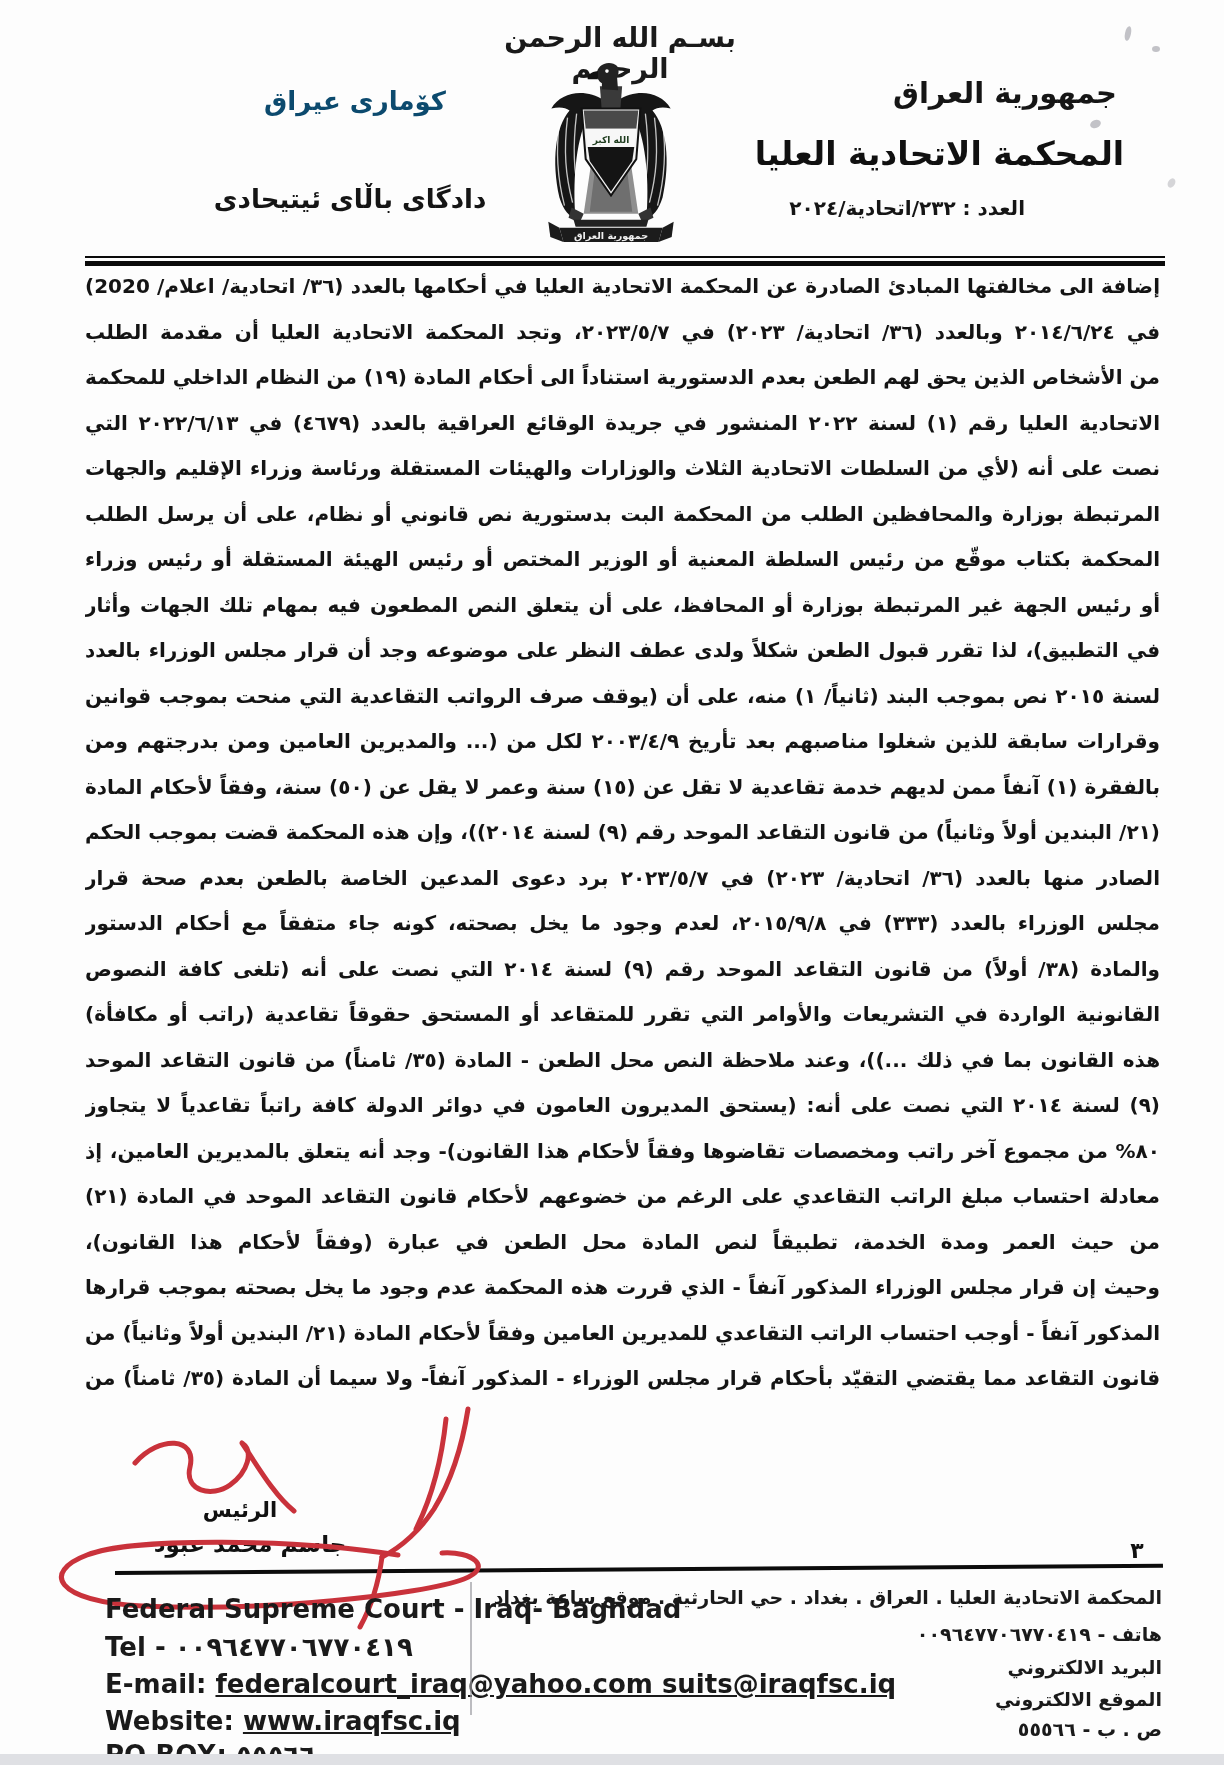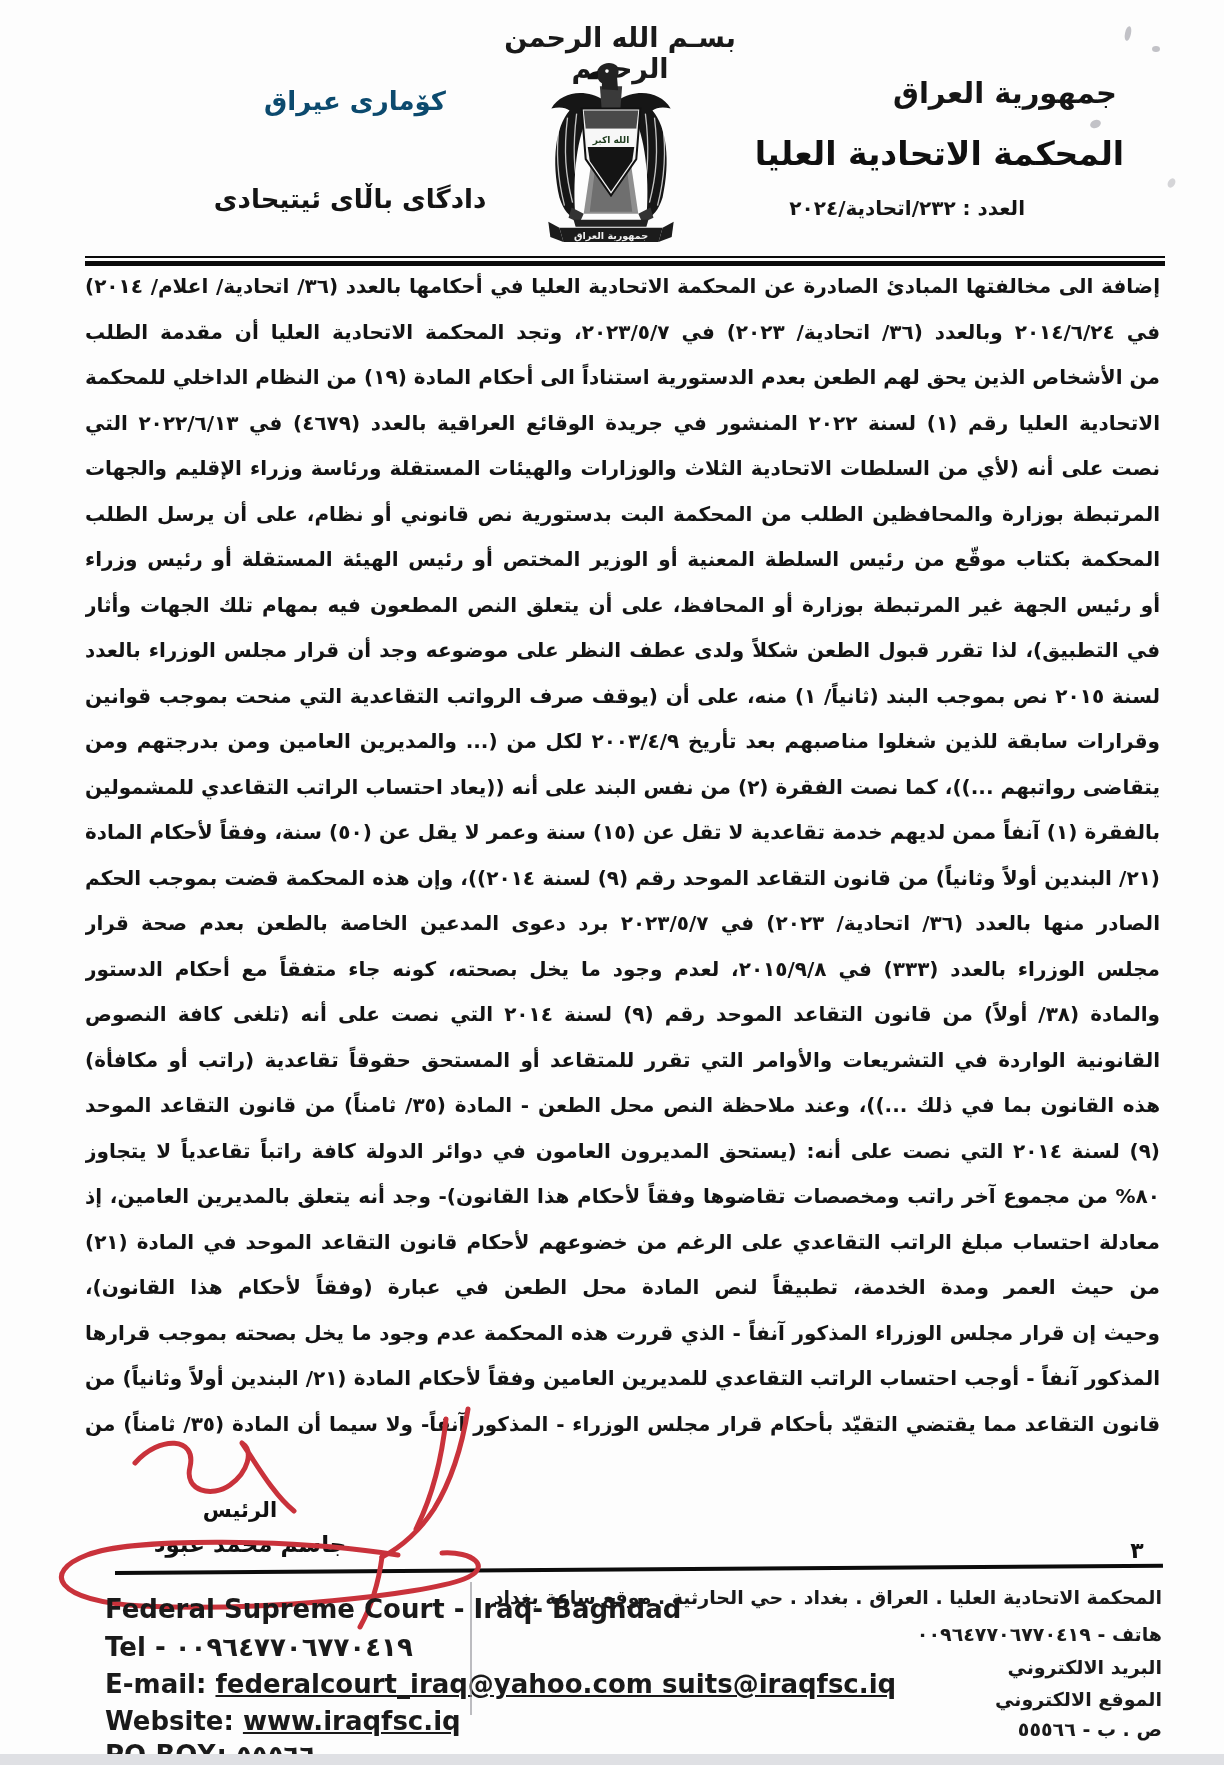--- a/index.html
+++ b/index.html
@@ -121,32 +121,31 @@
       <path d="M14,164 L3,158 L5,173 L18,178 Z" fill="#1c1c1c"></path>
       <path d="M116,164 L127,158 L125,173 L112,178 Z" fill="#1c1c1c"></path>
       <text x="65" y="175" text-anchor="middle" font-size="9.5" font-weight="bold" fill="#efefef">جمهورية العراق</text>
     </svg>
   </div>
 
   <div class="abs rule-thin"></div>
   <div class="abs rule-thick"></div>
 
   <div class="abs body-text">
-      <div class="body-line">إضافة الى مخالفتها المبادئ الصادرة عن المحكمة الاتحادية العليا في أحكامها بالعدد (٣٦/ اتحادية/ اعلام/ ٢٠١٤)</div>
+      <div class="body-line">إضافة الى مخالفتها المبادئ الصادرة عن المحكمة الاتحادية العليا في أحكامها بالعدد (٣٦/ اتحادية/ اعلام/ 2020)</div>
       <div class="body-line">في ٢٠١٤/٦/٢٤ وبالعدد (٣٦/ اتحادية/ ٢٠٢٣) في ٢٠٢٣/٥/٧، وتجد المحكمة الاتحادية العليا أن مقدمة الطلب</div>
       <div class="body-line">من الأشخاص الذين يحق لهم الطعن بعدم الدستورية استناداً الى أحكام المادة (١٩) من النظام الداخلي للمحكمة</div>
       <div class="body-line">الاتحادية العليا رقم (١) لسنة ٢٠٢٢ المنشور في جريدة الوقائع العراقية بالعدد (٤٦٧٩) في ٢٠٢٢/٦/١٣ التي</div>
       <div class="body-line">نصت على أنه (لأي من السلطات الاتحادية الثلاث والوزارات والهيئات المستقلة ورئاسة وزراء الإقليم والجهات غير</div>
       <div class="body-line">المرتبطة بوزارة والمحافظين الطلب من المحكمة البت بدستورية نص قانوني أو نظام، على أن يرسل الطلب الى</div>
       <div class="body-line">المحكمة بكتاب موقّع من رئيس السلطة المعنية أو الوزير المختص أو رئيس الهيئة المستقلة أو رئيس وزراء الإقليم</div>
       <div class="body-line">أو رئيس الجهة غير المرتبطة بوزارة أو المحافظ، على أن يتعلق النص المطعون فيه بمهام تلك الجهات وأثار خلافاً</div>
       <div class="body-line">في التطبيق)، لذا تقرر قبول الطعن شكلاً ولدى عطف النظر على موضوعه وجد أن قرار مجلس الوزراء بالعدد (٣٣٣)</div>
       <div class="body-line">لسنة ٢٠١٥ نص بموجب البند (ثانياً/ ١) منه، على أن (يوقف صرف الرواتب التقاعدية التي منحت بموجب قوانين</div>
       <div class="body-line">وقرارات سابقة للذين شغلوا مناصبهم بعد تأريخ ٢٠٠٣/٤/٩ لكل من (... والمديرين العامين ومن بدرجتهم ومن</div>
-      <div class="body-line">يتقاضى رواتبهم ...))، كما نصت الفقرة (٢) من نفس البند على أنه ((يعاد احتساب الراتب التقاعدي للمشمولين</div>
       <div class="body-line">بالفقرة (١) آنفاً ممن لديهم خدمة تقاعدية لا تقل عن (١٥) سنة وعمر لا يقل عن (٥٠) سنة، وفقاً لأحكام المادة</div>
       <div class="body-line">(٢١/ البندين أولاً وثانياً) من قانون التقاعد الموحد رقم (٩) لسنة ٢٠١٤))، وإن هذه المحكمة قضت بموجب الحكم</div>
       <div class="body-line">الصادر منها بالعدد (٣٦/ اتحادية/ ٢٠٢٣) في ٢٠٢٣/٥/٧ برد دعوى المدعين الخاصة بالطعن بعدم صحة قرار</div>
       <div class="body-line">مجلس الوزراء بالعدد (٣٣٣) في ٢٠١٥/٩/٨، لعدم وجود ما يخل بصحته، كونه جاء متفقاً مع أحكام الدستور</div>
       <div class="body-line">والمادة (٣٨/ أولاً) من قانون التقاعد الموحد رقم (٩) لسنة ٢٠١٤ التي نصت على أنه (تلغى كافة النصوص</div>
       <div class="body-line">القانونية الواردة في التشريعات والأوامر التي تقرر للمتقاعد أو المستحق حقوقاً تقاعدية (راتب أو مكافأة) خلافاً لأحكام</div>
       <div class="body-line">هذه القانون بما في ذلك ...))، وعند ملاحظة النص محل الطعن - المادة (٣٥/ ثامناً) من قانون التقاعد الموحد رقم</div>
       <div class="body-line">(٩) لسنة ٢٠١٤ التي نصت على أنه: (يستحق المديرون العامون في دوائر الدولة كافة راتباً تقاعدياً لا يتجاوز</div>
       <div class="body-line">٨٠% من مجموع آخر راتب ومخصصات تقاضوها وفقاً لأحكام هذا القانون)- وجد أنه يتعلق بالمديرين العامين، إذ تم</div>
       <div class="body-line">معادلة احتساب مبلغ الراتب التقاعدي على الرغم من خضوعهم لأحكام قانون التقاعد الموحد في المادة (٢١) منه،</div>

